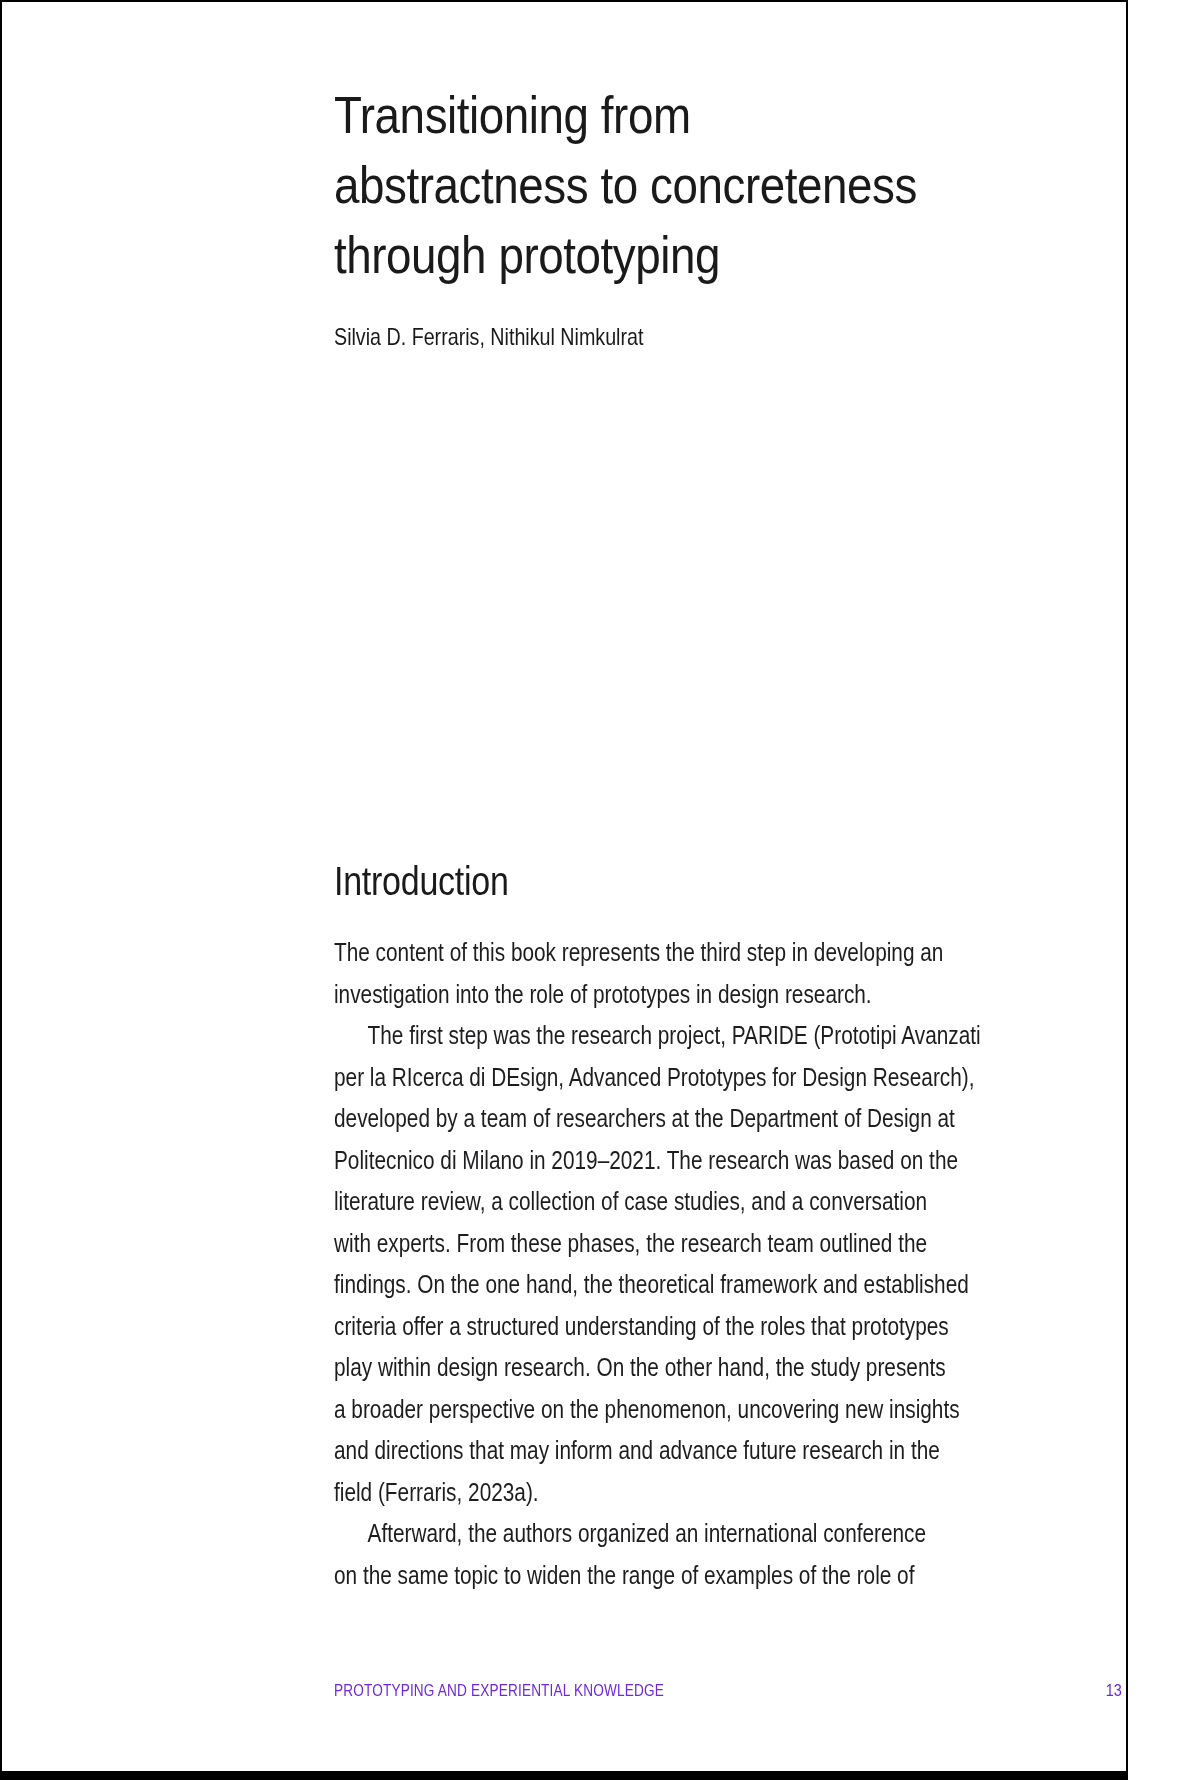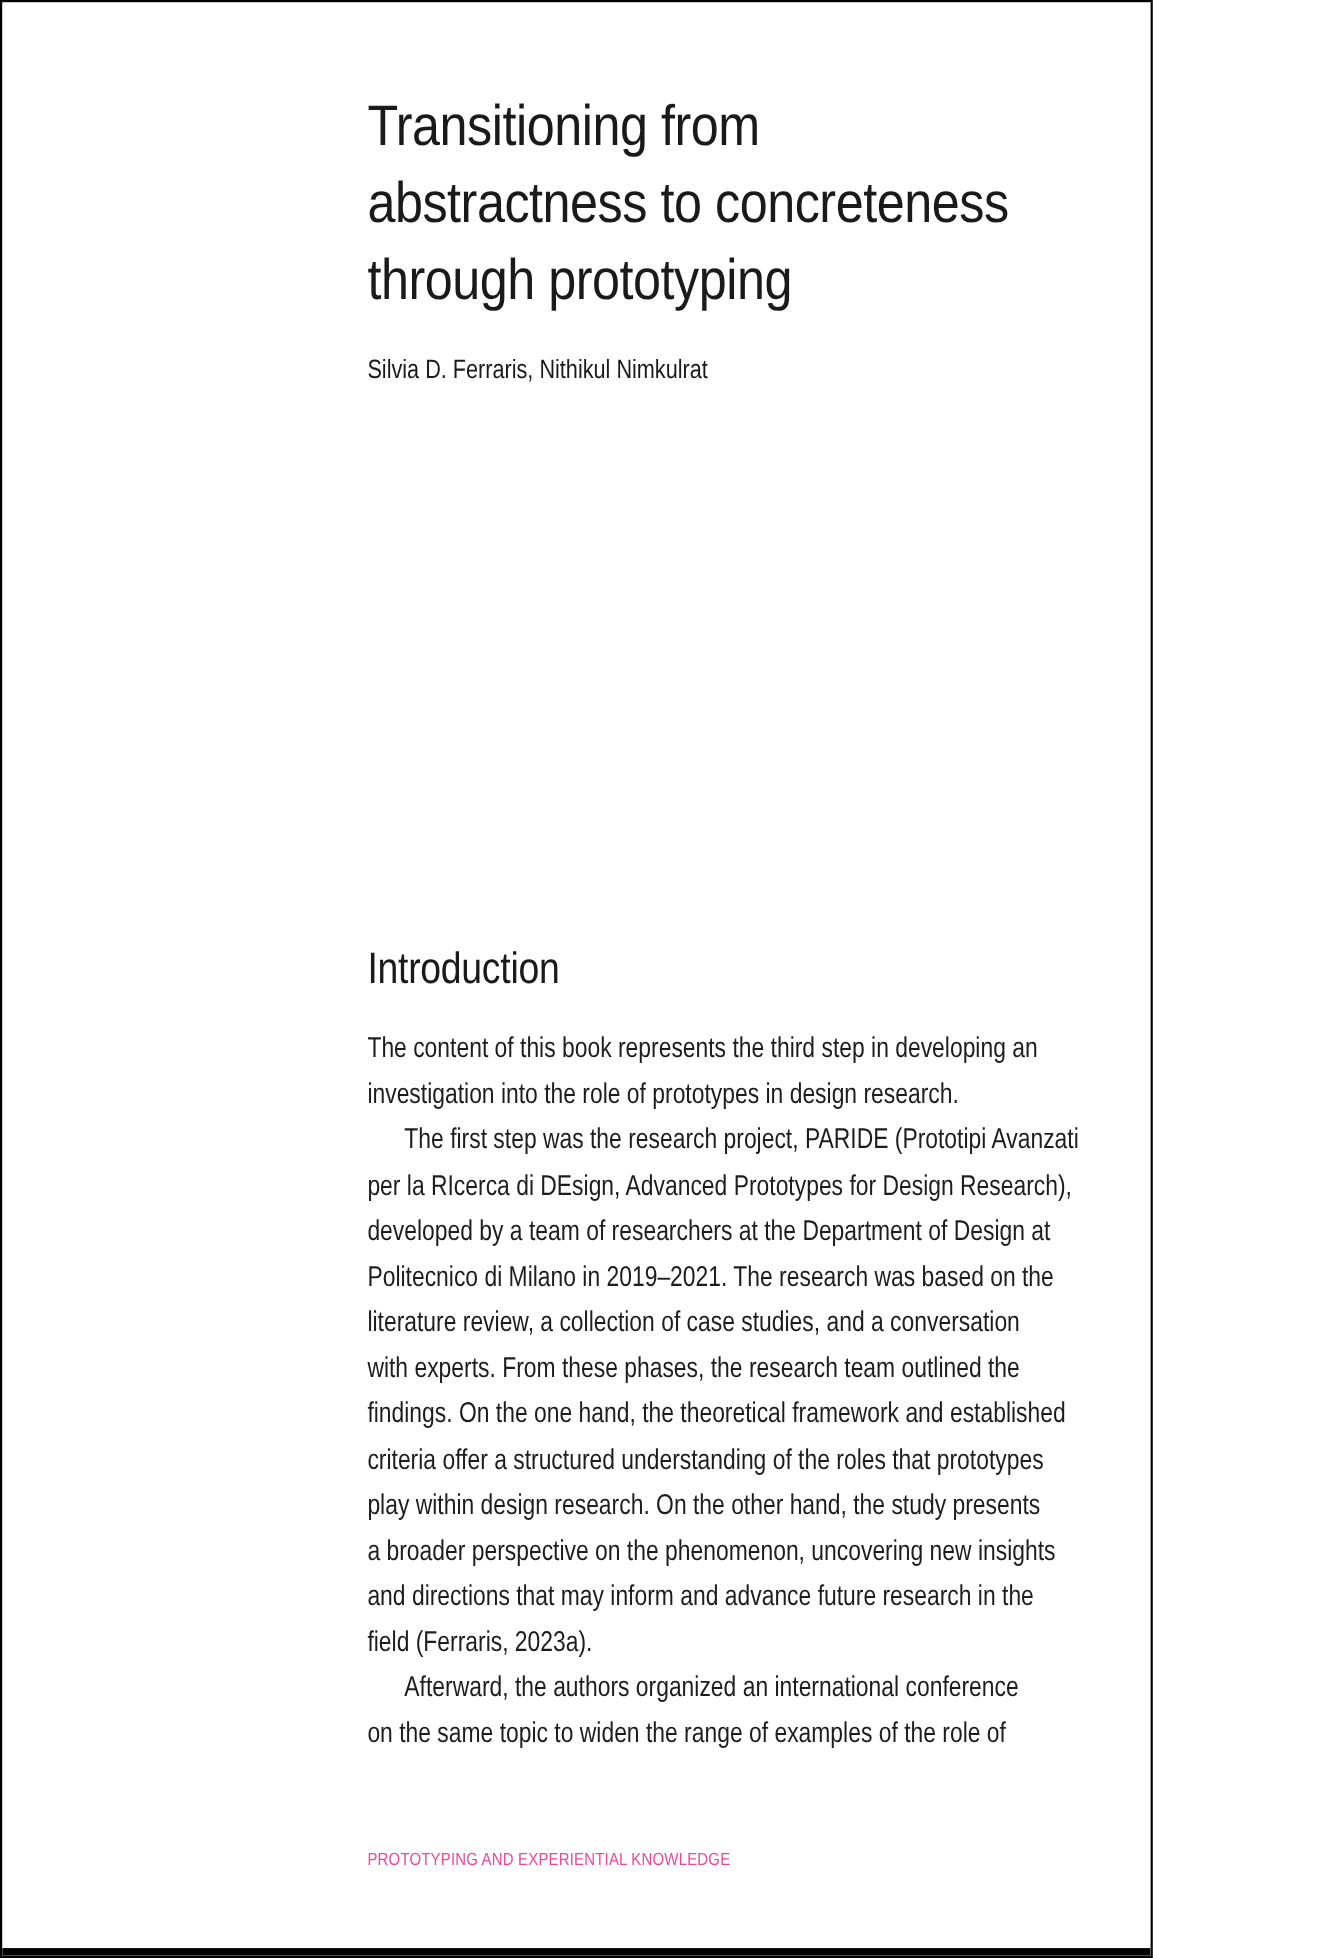--- a/index.html
+++ b/index.html
@@ -2,21 +2,21 @@
 <html><head>
 <meta charset="utf-8">
 <style>
   html, body {
     margin: 0;
     padding: 0;
     background: #ffffff;
   }
   .page {
     position: relative;
-    width: 1048px;
+    width: 1128px;
     height: 1780px;
     background: #ffffff;
     border: 2px solid #000000;
     box-sizing: border-box;
     overflow: hidden;
     font-family: "Liberation Sans", sans-serif;
     color: #1a1a1a;
   }
   .title {
     position: absolute;
@@ -80,21 +80,21 @@
   .footer {
     position: absolute;
     left: 332px;
     top: 1678px;
     width: 788px;
     display: flex;
     justify-content: space-between;
     align-items: flex-start;
     font-size: 16px;
     line-height: 22px;
-    color: #ec4899;
+    color: #6d28d9;
   }
   .running {
     display: inline-block;
     letter-spacing: 0.2px;
     transform: scaleX(0.85);
     transform-origin: left top;
     white-space: nowrap;
   }
   .pagenum {
     display: inline-block;

